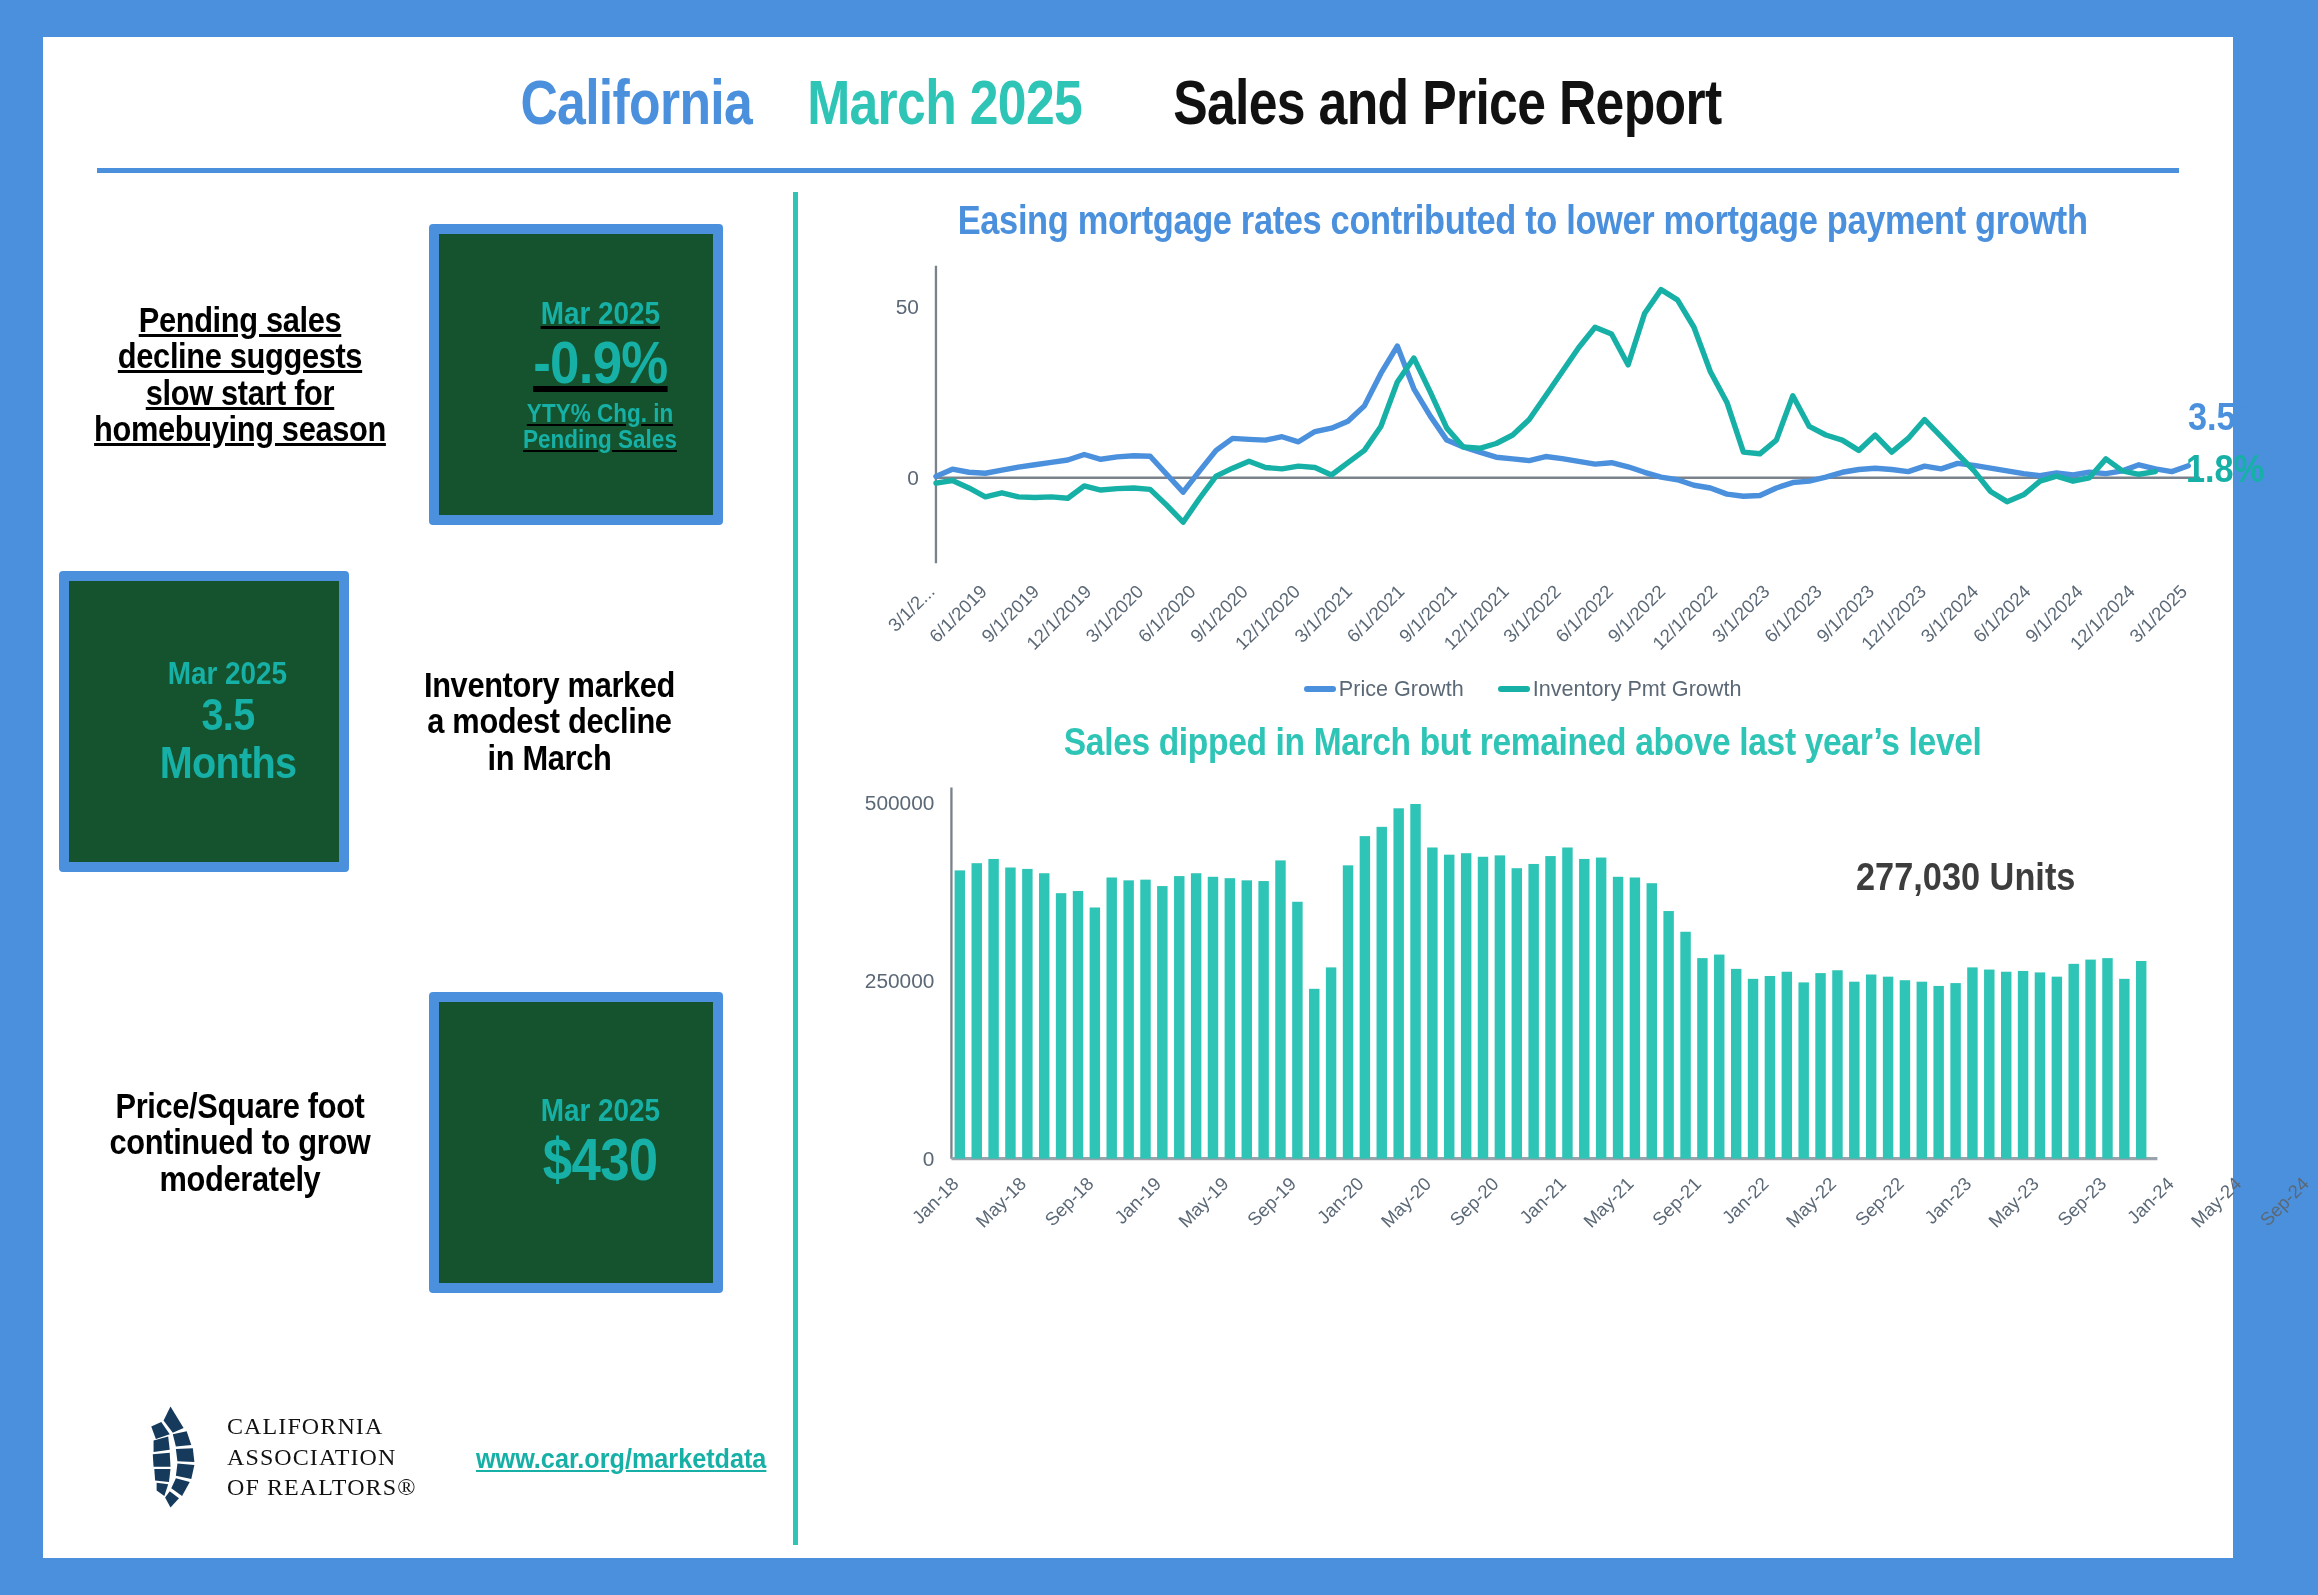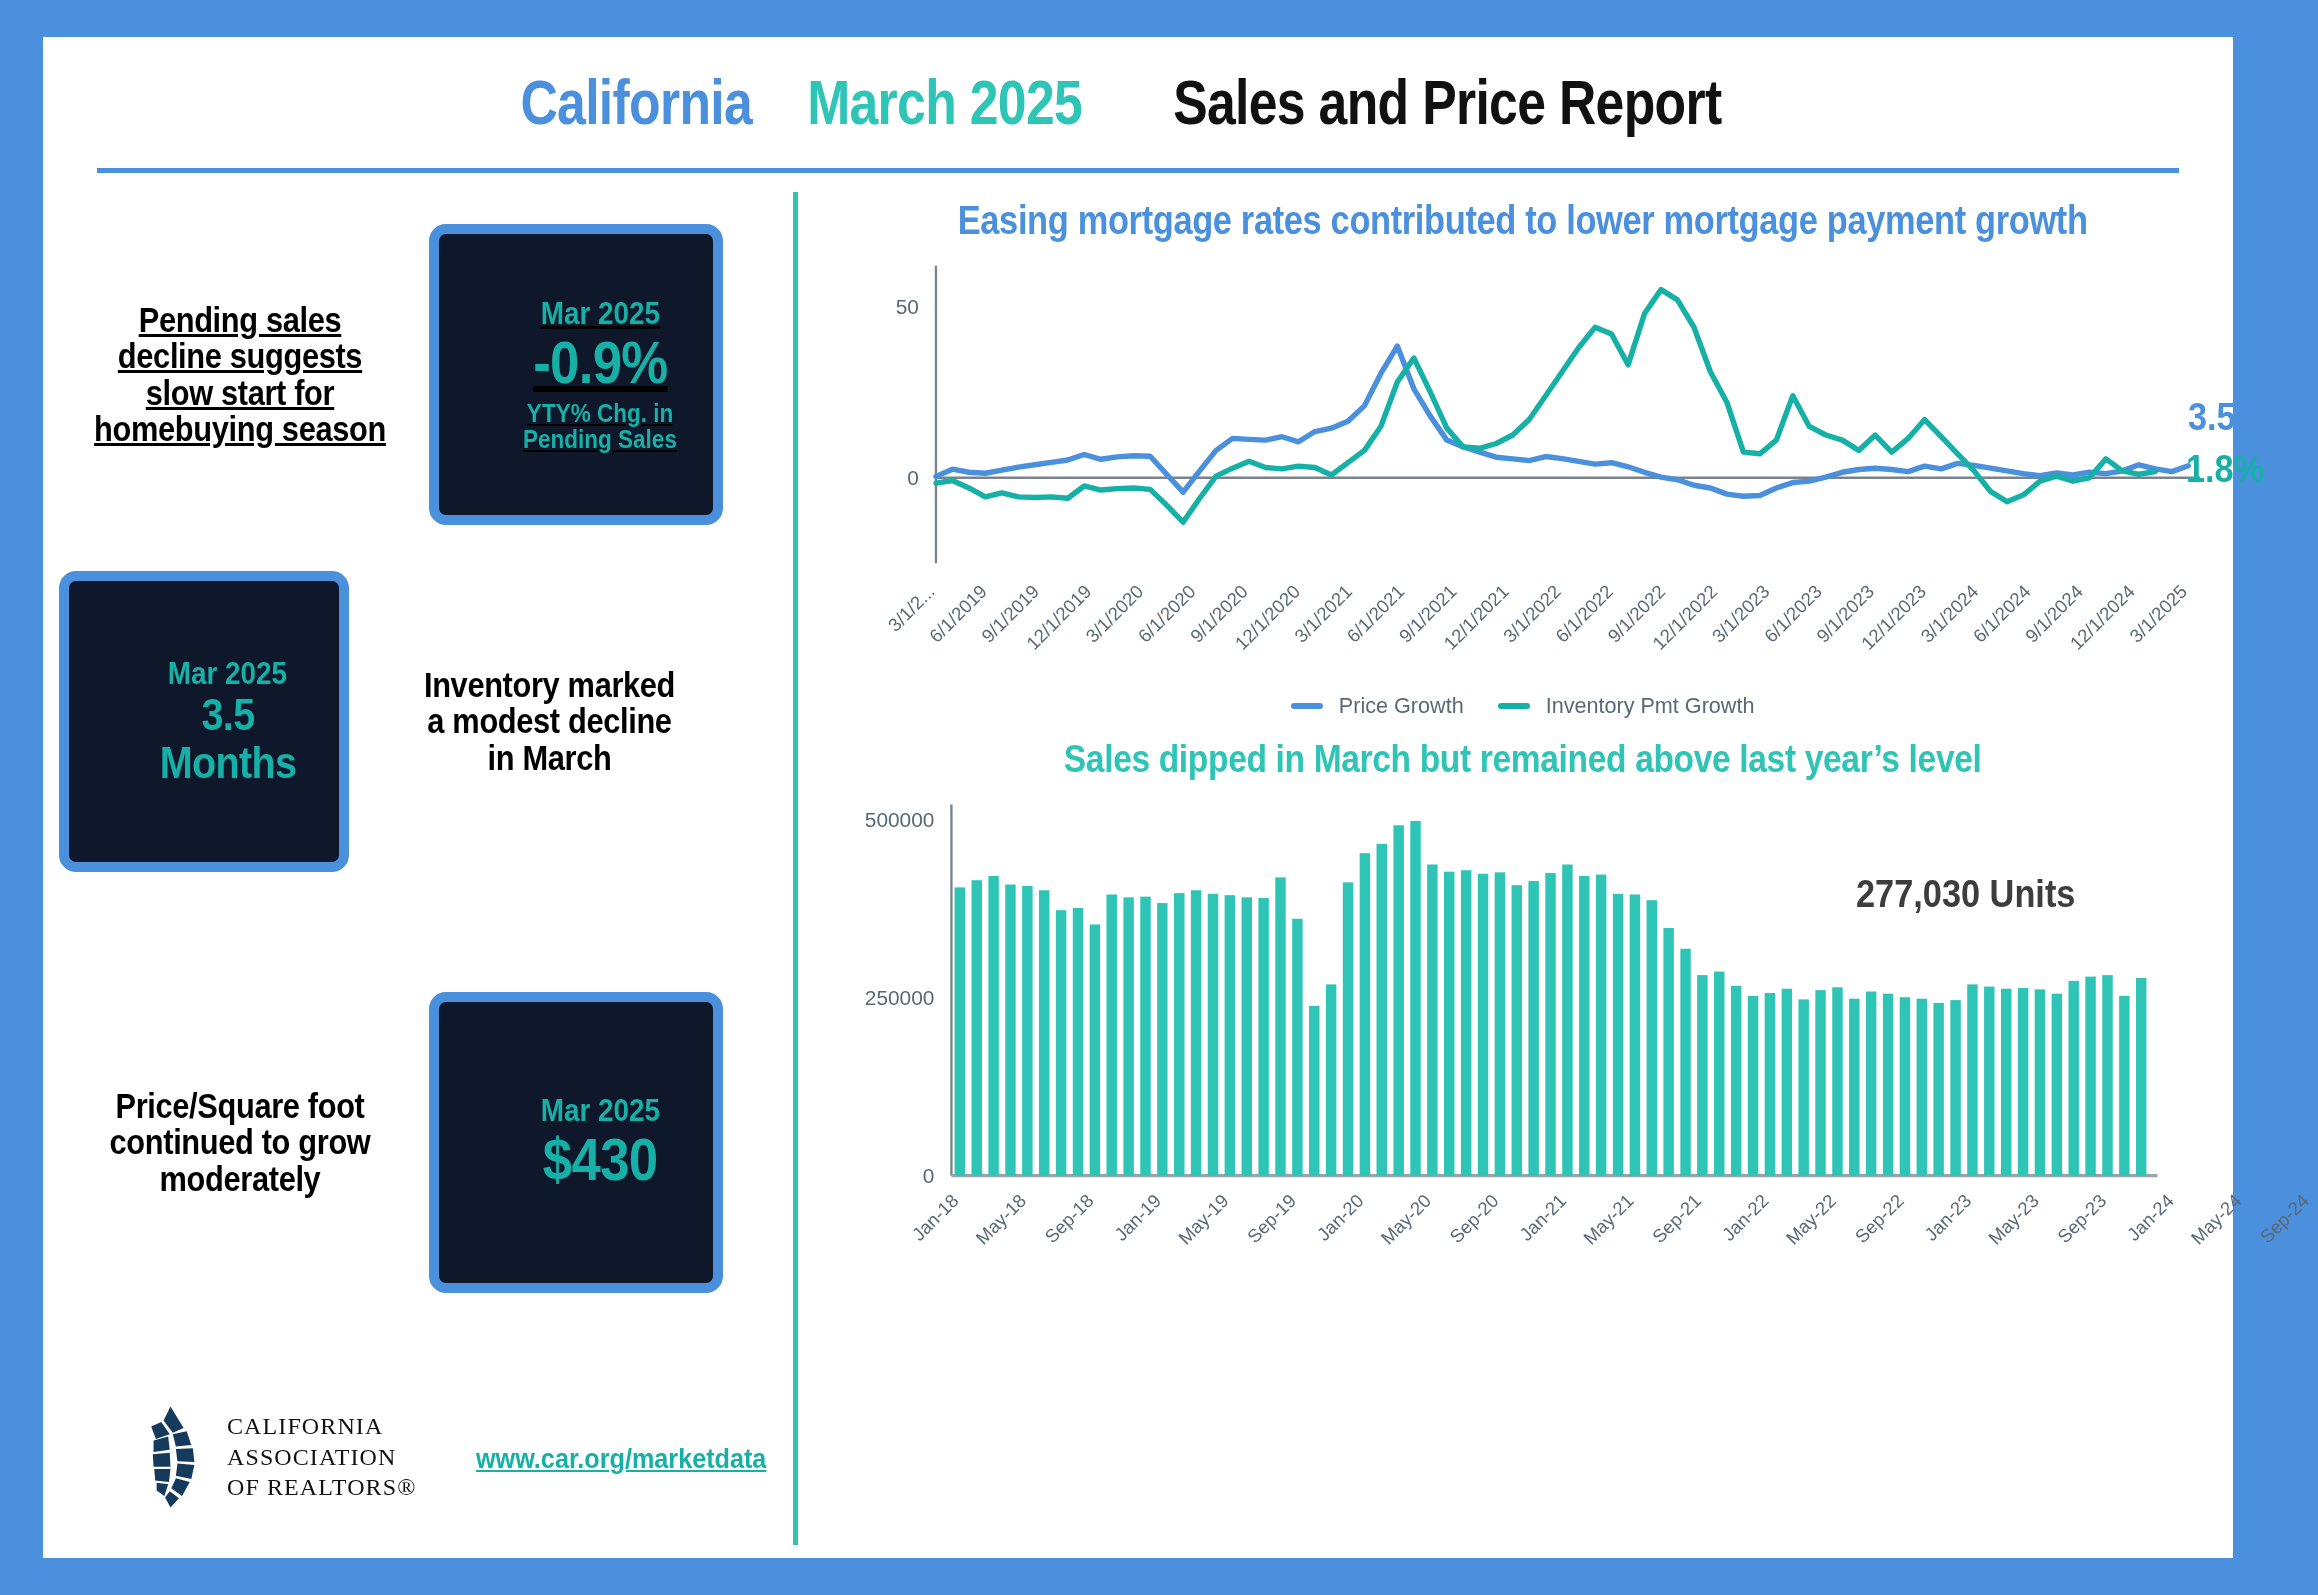--- a/index.html
+++ b/index.html
@@ -64,22 +64,22 @@
     font-size: 35px;
     line-height: 1.04;
     color: #000;
     text-align: center;
     transform: scaleX(0.88);
     letter-spacing: -0.4px;
   }
 
   .kpi-box {
     border: 10.8px solid #4a90dd;
-    border-radius: 17px;
-    background: #0f172a;
+    border-radius: 4px;
+    background: #14532d;
     display: flex;
     flex-direction: column;
     justify-content: center;
     align-items: center;
     text-align: center;
     padding-left: 48px;
   }
   .kpi-month {
     font-family: "Liberation Sans Narrow", "Liberation Sans", sans-serif;
     font-weight: 700;
@@ -157,21 +157,21 @@
   .tick-rot {
     font-size: 24px;
     fill: #5b6876;
     font-family: "Liberation Sans", sans-serif;
   }
 
   .legend-row {
     display: flex; justify-content: center; align-items: center;
     gap: 34px; margin-top: 3.1px;
   }
-  .legend-item { display: flex; align-items: center; gap: 16px; margin-top: 17px; }
+  .legend-item { display: flex; align-items: center; gap: 3px; }
   .legend-swatch { width: 32px; height: 6.2px; border-radius: 3.1px; display:block; }
   .legend-label {
     font-size: 21.6px; color: #5b6876;
     font-family: "Liberation Sans", sans-serif;
   }
 
   .endlabel {
     position: absolute;
     font-family: "Liberation Sans Narrow", "Liberation Sans", sans-serif;
     font-weight: 700;

